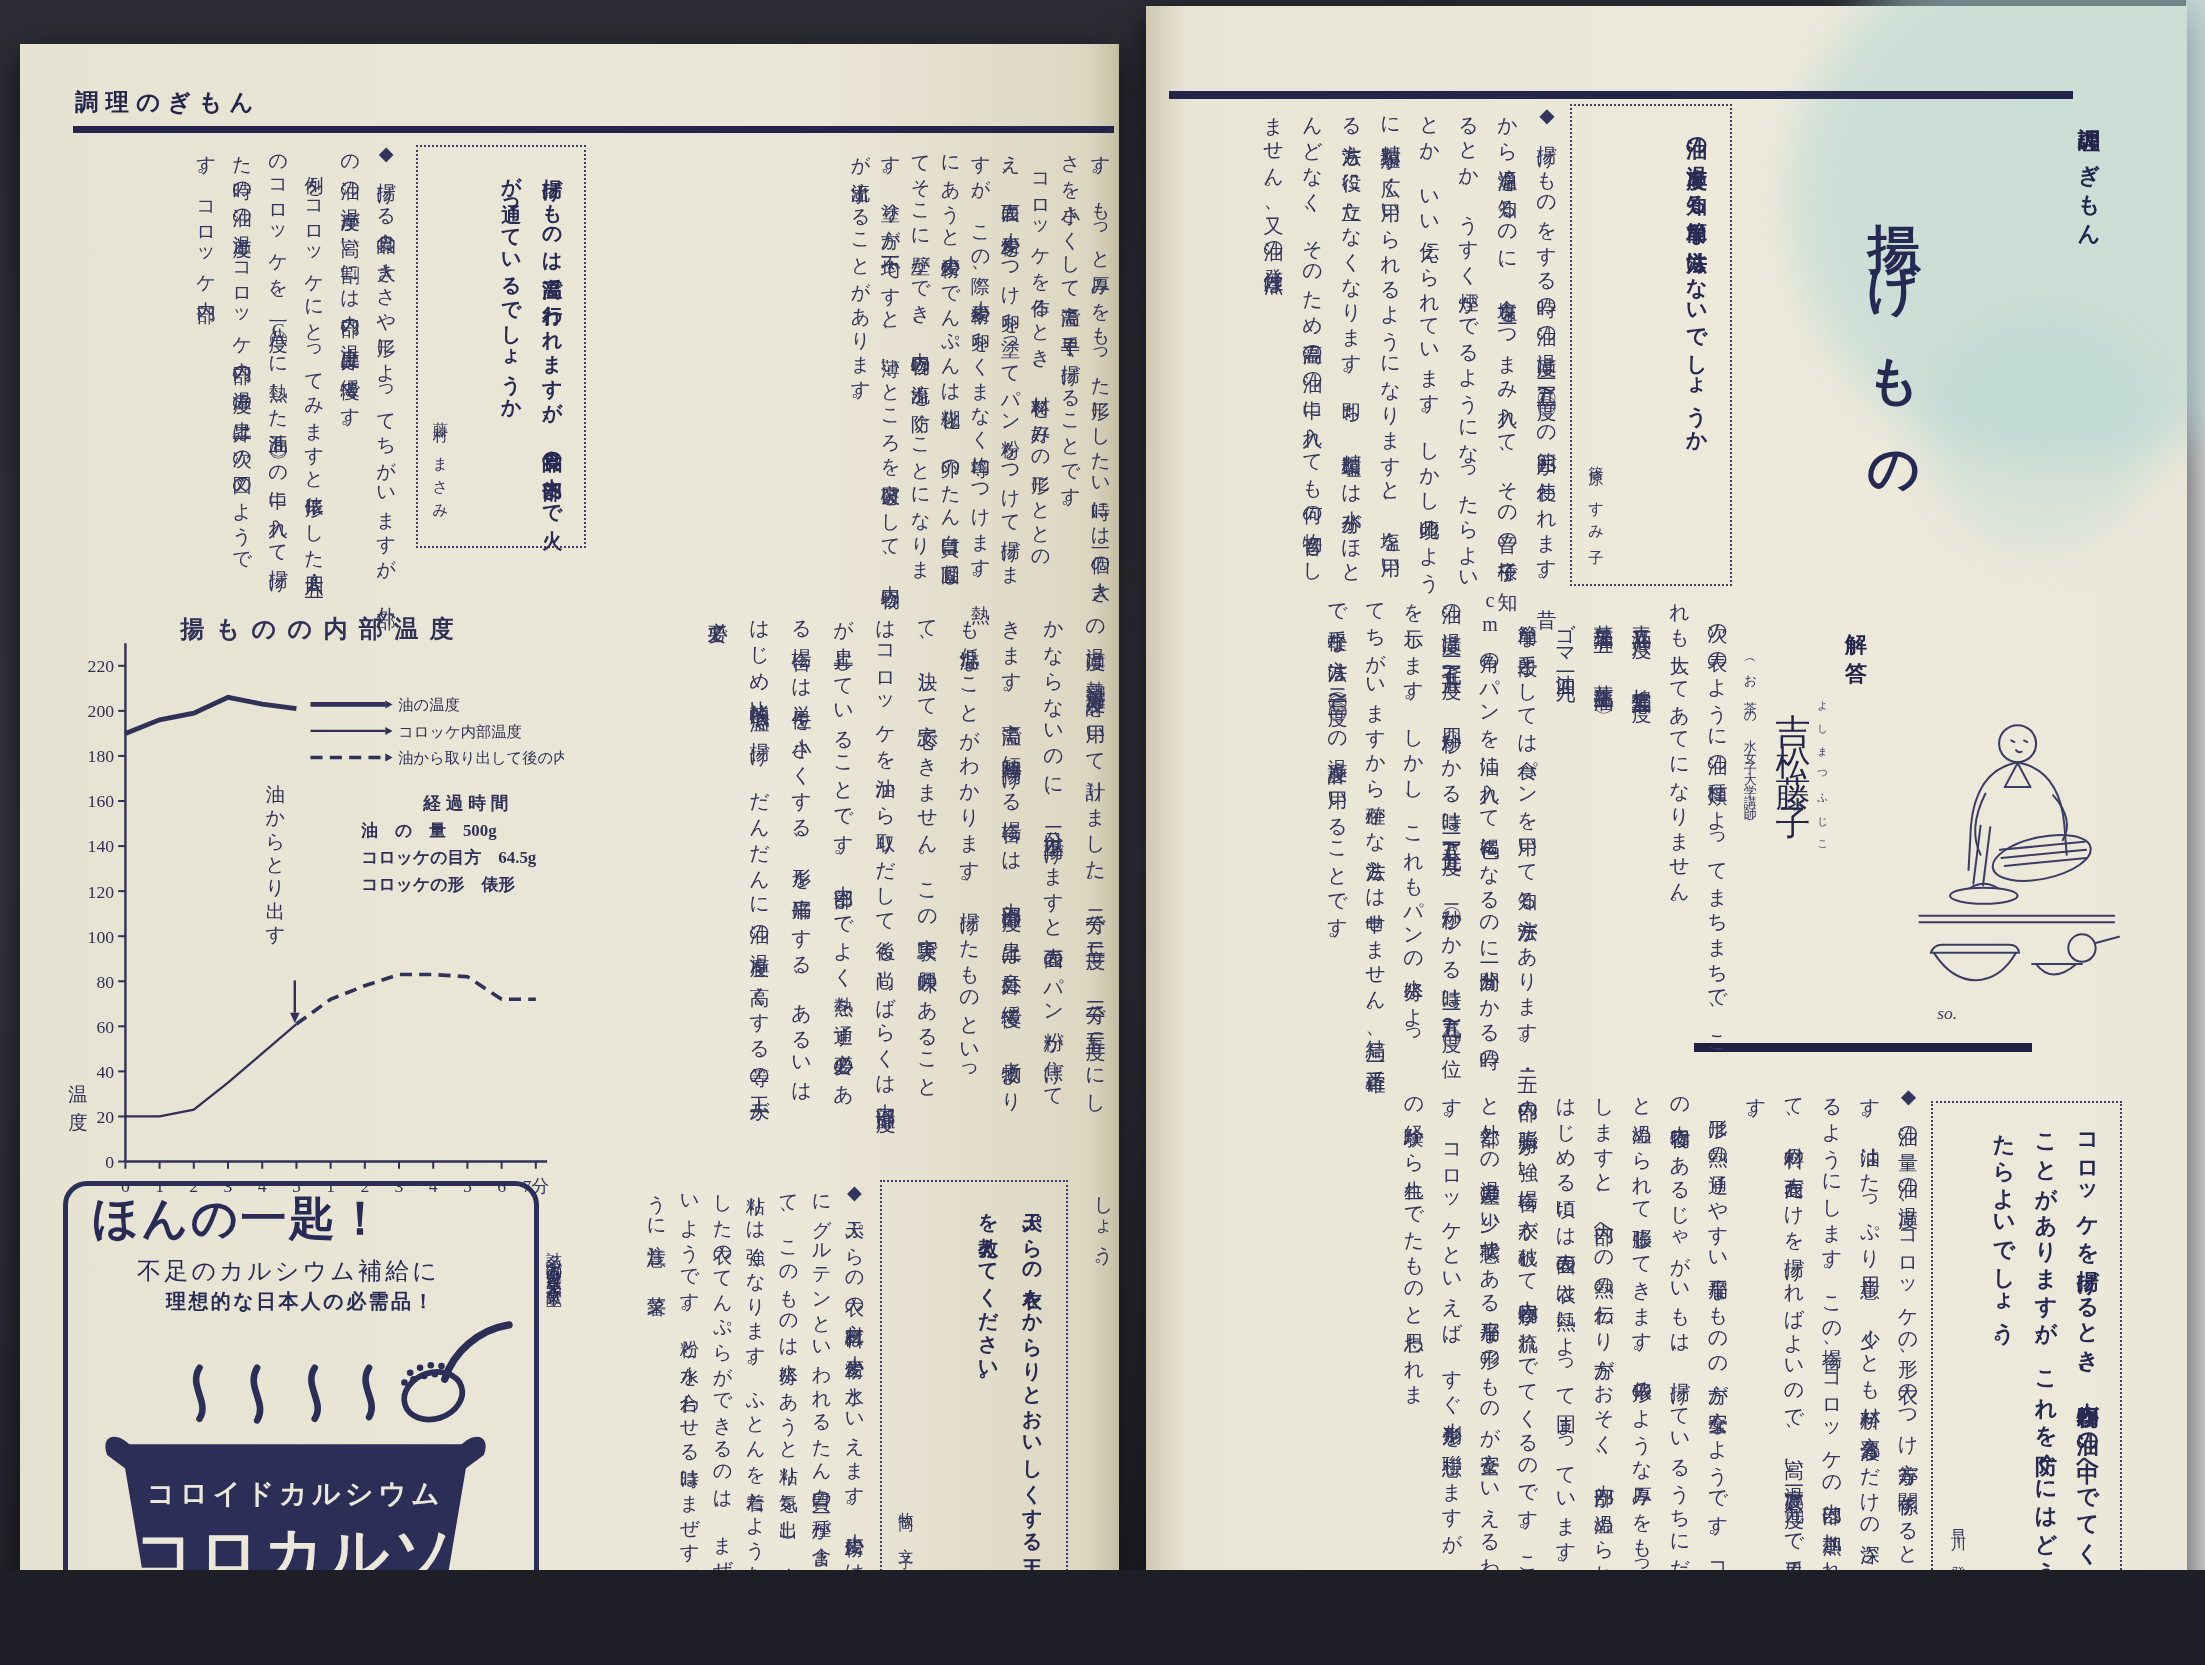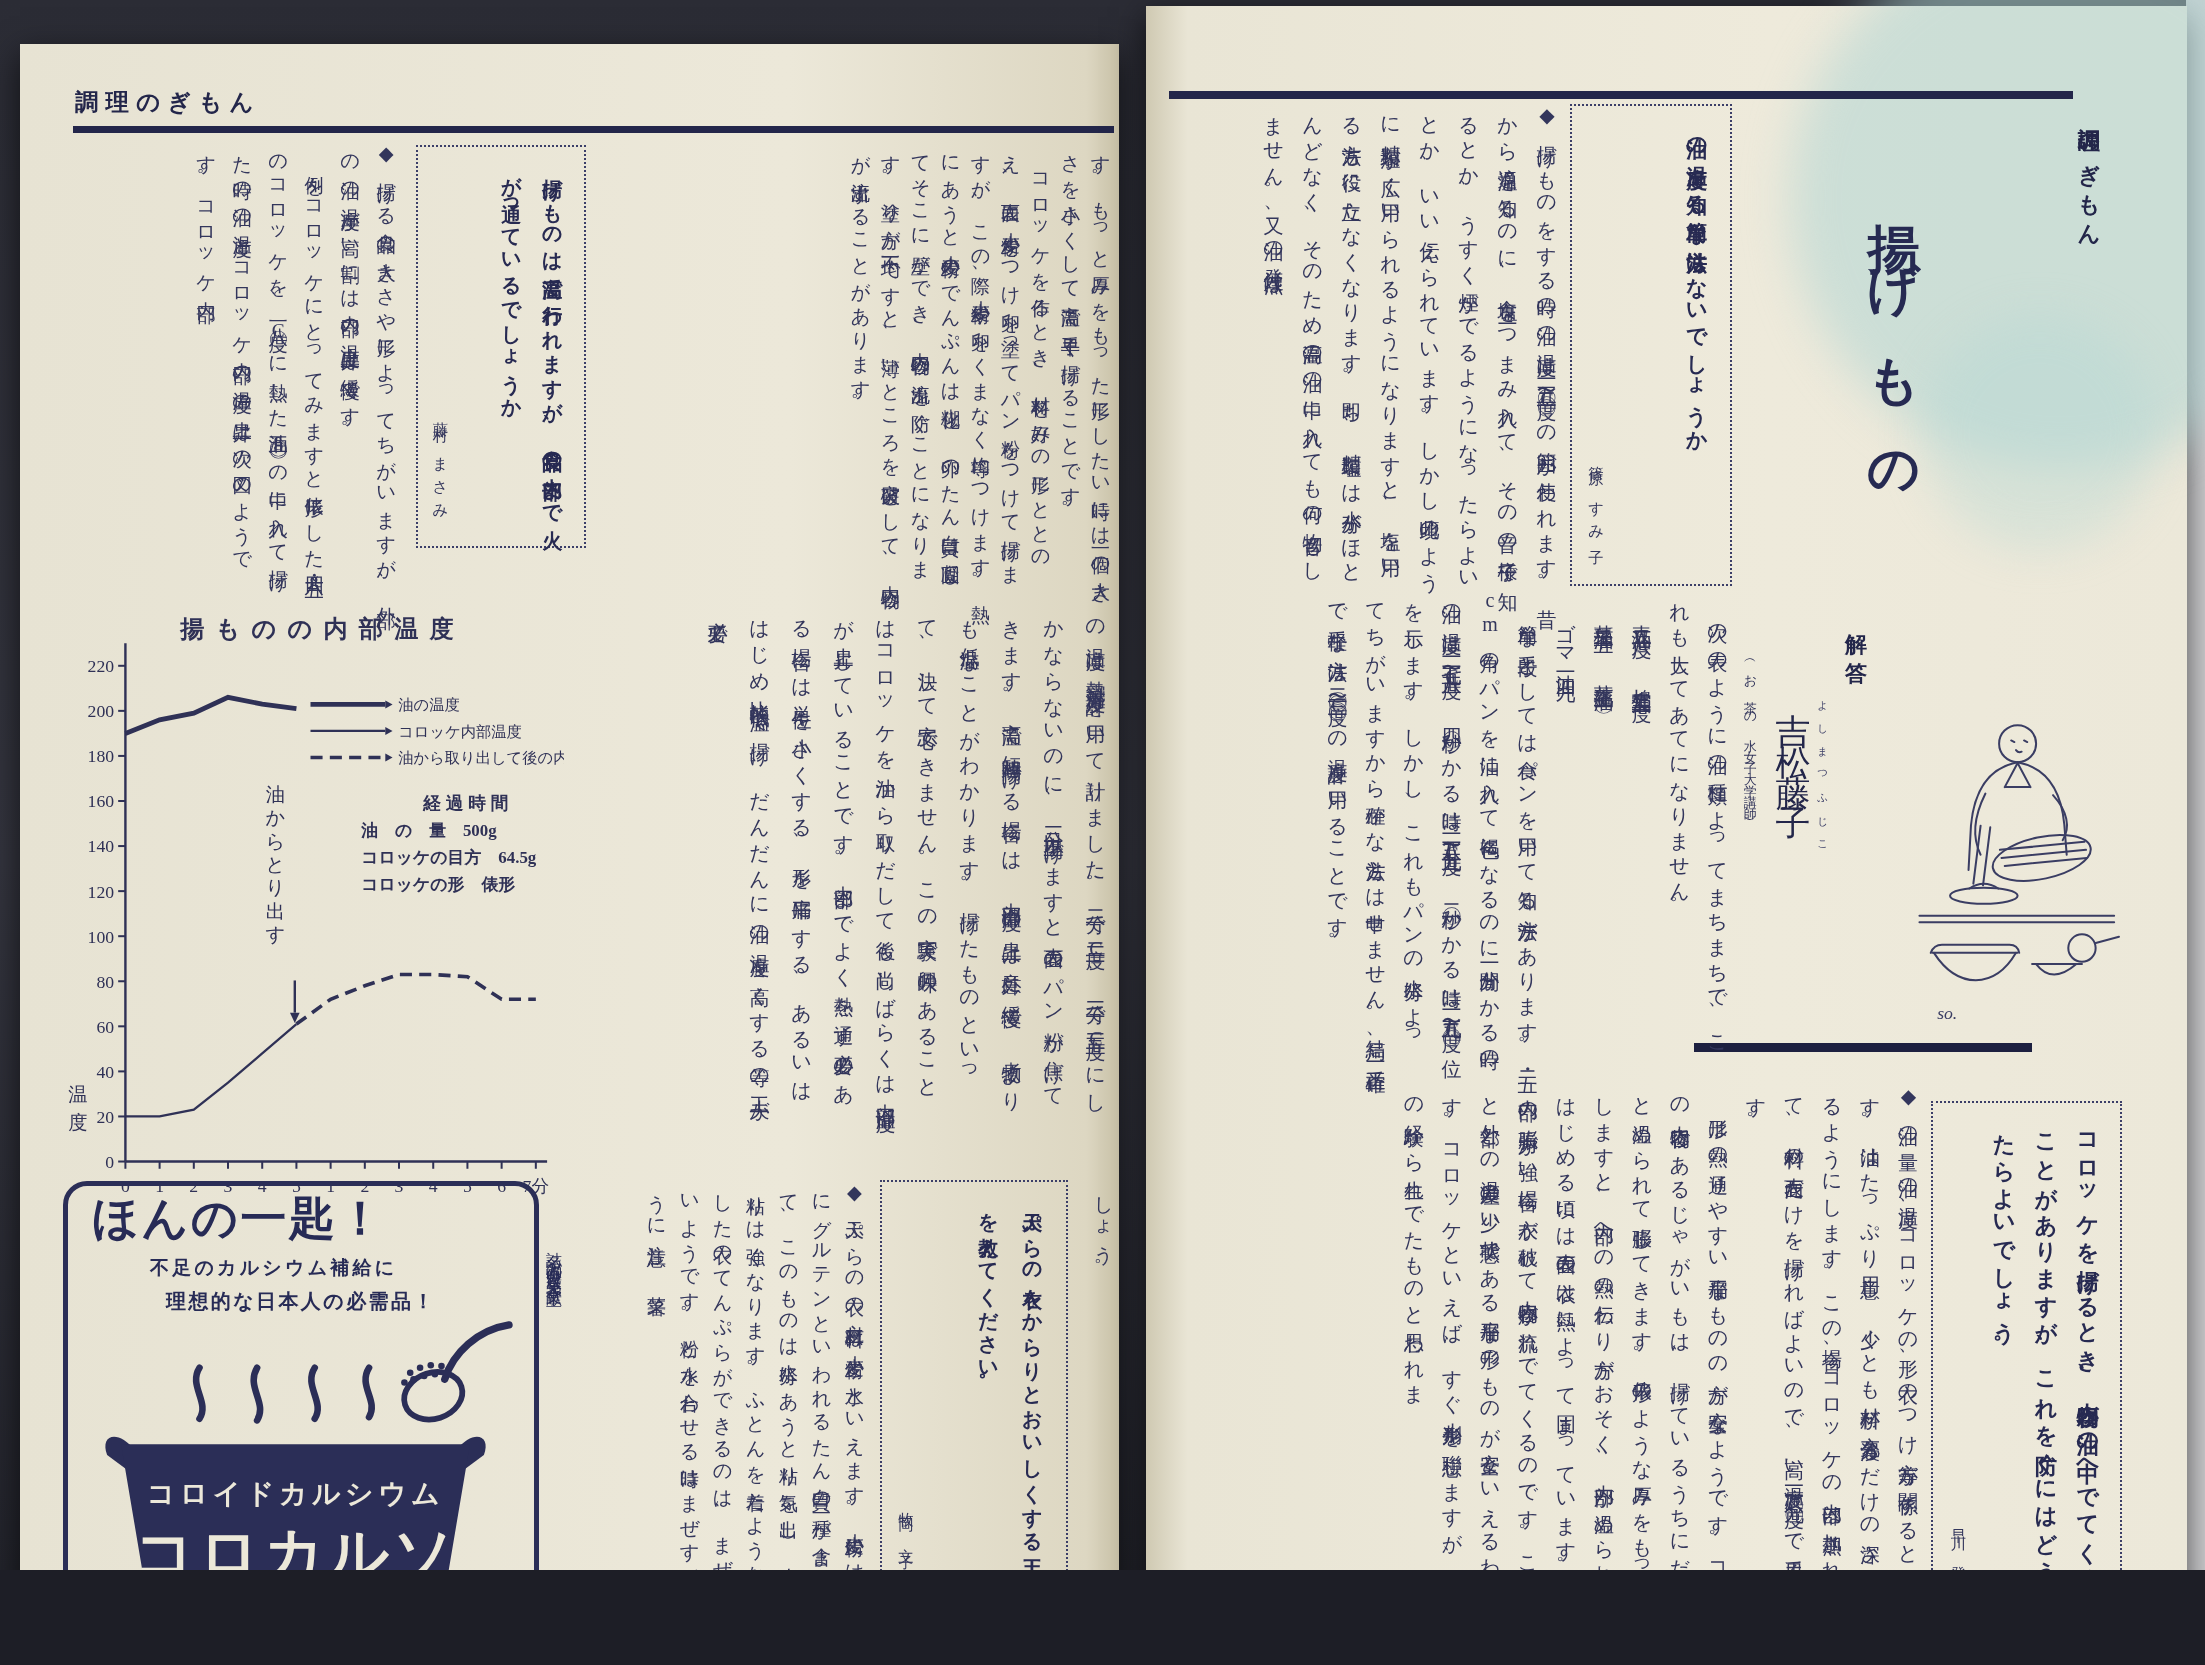--- a/index.html
+++ b/index.html
@@ -150,21 +150,21 @@
       <div class="qasker" style="left:13px;bottom:32px;font-size:15.3px;">牧岡 文子</div>
     </div>
 
     <div class="band" style="left:582px;top:1137px;width:269px;height:495px;font-size:19.3px;line-height:33px;">
       <p>◆天ぷらの衣の主材料は小麦粉と水といえます。小麦粉にはその成分の中にグルテンといわれるたん白質の一種が含まれていて、このものは水分にあうと粘り気を出し、まぜるほど粘りは強くなります。ふとんを着たようなボッテリした衣のてんぷらができるのは、まぜすぎた場合に多いようです。粉と水を合わせる時はまぜすぎないように注意し、菜箸</p>
     </div>
 
     <div style="position:absolute;left:40px;top:1126px;width:532px;height:503px;">
       <div class="adbox" style="left:3.2px;top:11.3px;width:466px;height:459px;"></div>
       <div class="ad-t" style="left:32px;top:17.7px;font-size:46px;font-weight:900;letter-spacing:2.4px;text-align:right;">ほんの一匙！</div>
-      <div class="ad-t" style="left:90px;top:85px;font-size:19px;font-weight:bold;letter-spacing:3.2px;">不足のカルシウム補給に</div>
+      <div class="ad-t" style="left:77px;top:85px;font-size:24px;font-weight:normal;letter-spacing:3.2px;">不足のカルシウム補給に</div>
       <div class="ad-t" style="left:106px;top:118px;font-size:20px;font-weight:bold;letter-spacing:2.4px;">理想的な日本人の必需品！</div>
 
       <svg viewBox="0 0 420 130" style="position:absolute;left:113px;top:150px;width:346px;height:107px;">
         <g stroke="#2b2e57" stroke-width="8" fill="none" stroke-linecap="round">
           <path d="M32,120 C45,100 18,80 32,58"></path>
           <path d="M102,122 C115,100 88,82 102,58"></path>
           <path d="M172,120 C185,100 158,80 172,58"></path>
           <path d="M238,118 C250,98 224,80 238,58"></path>
         </g>
         <g stroke="#2b2e57" fill="none">

